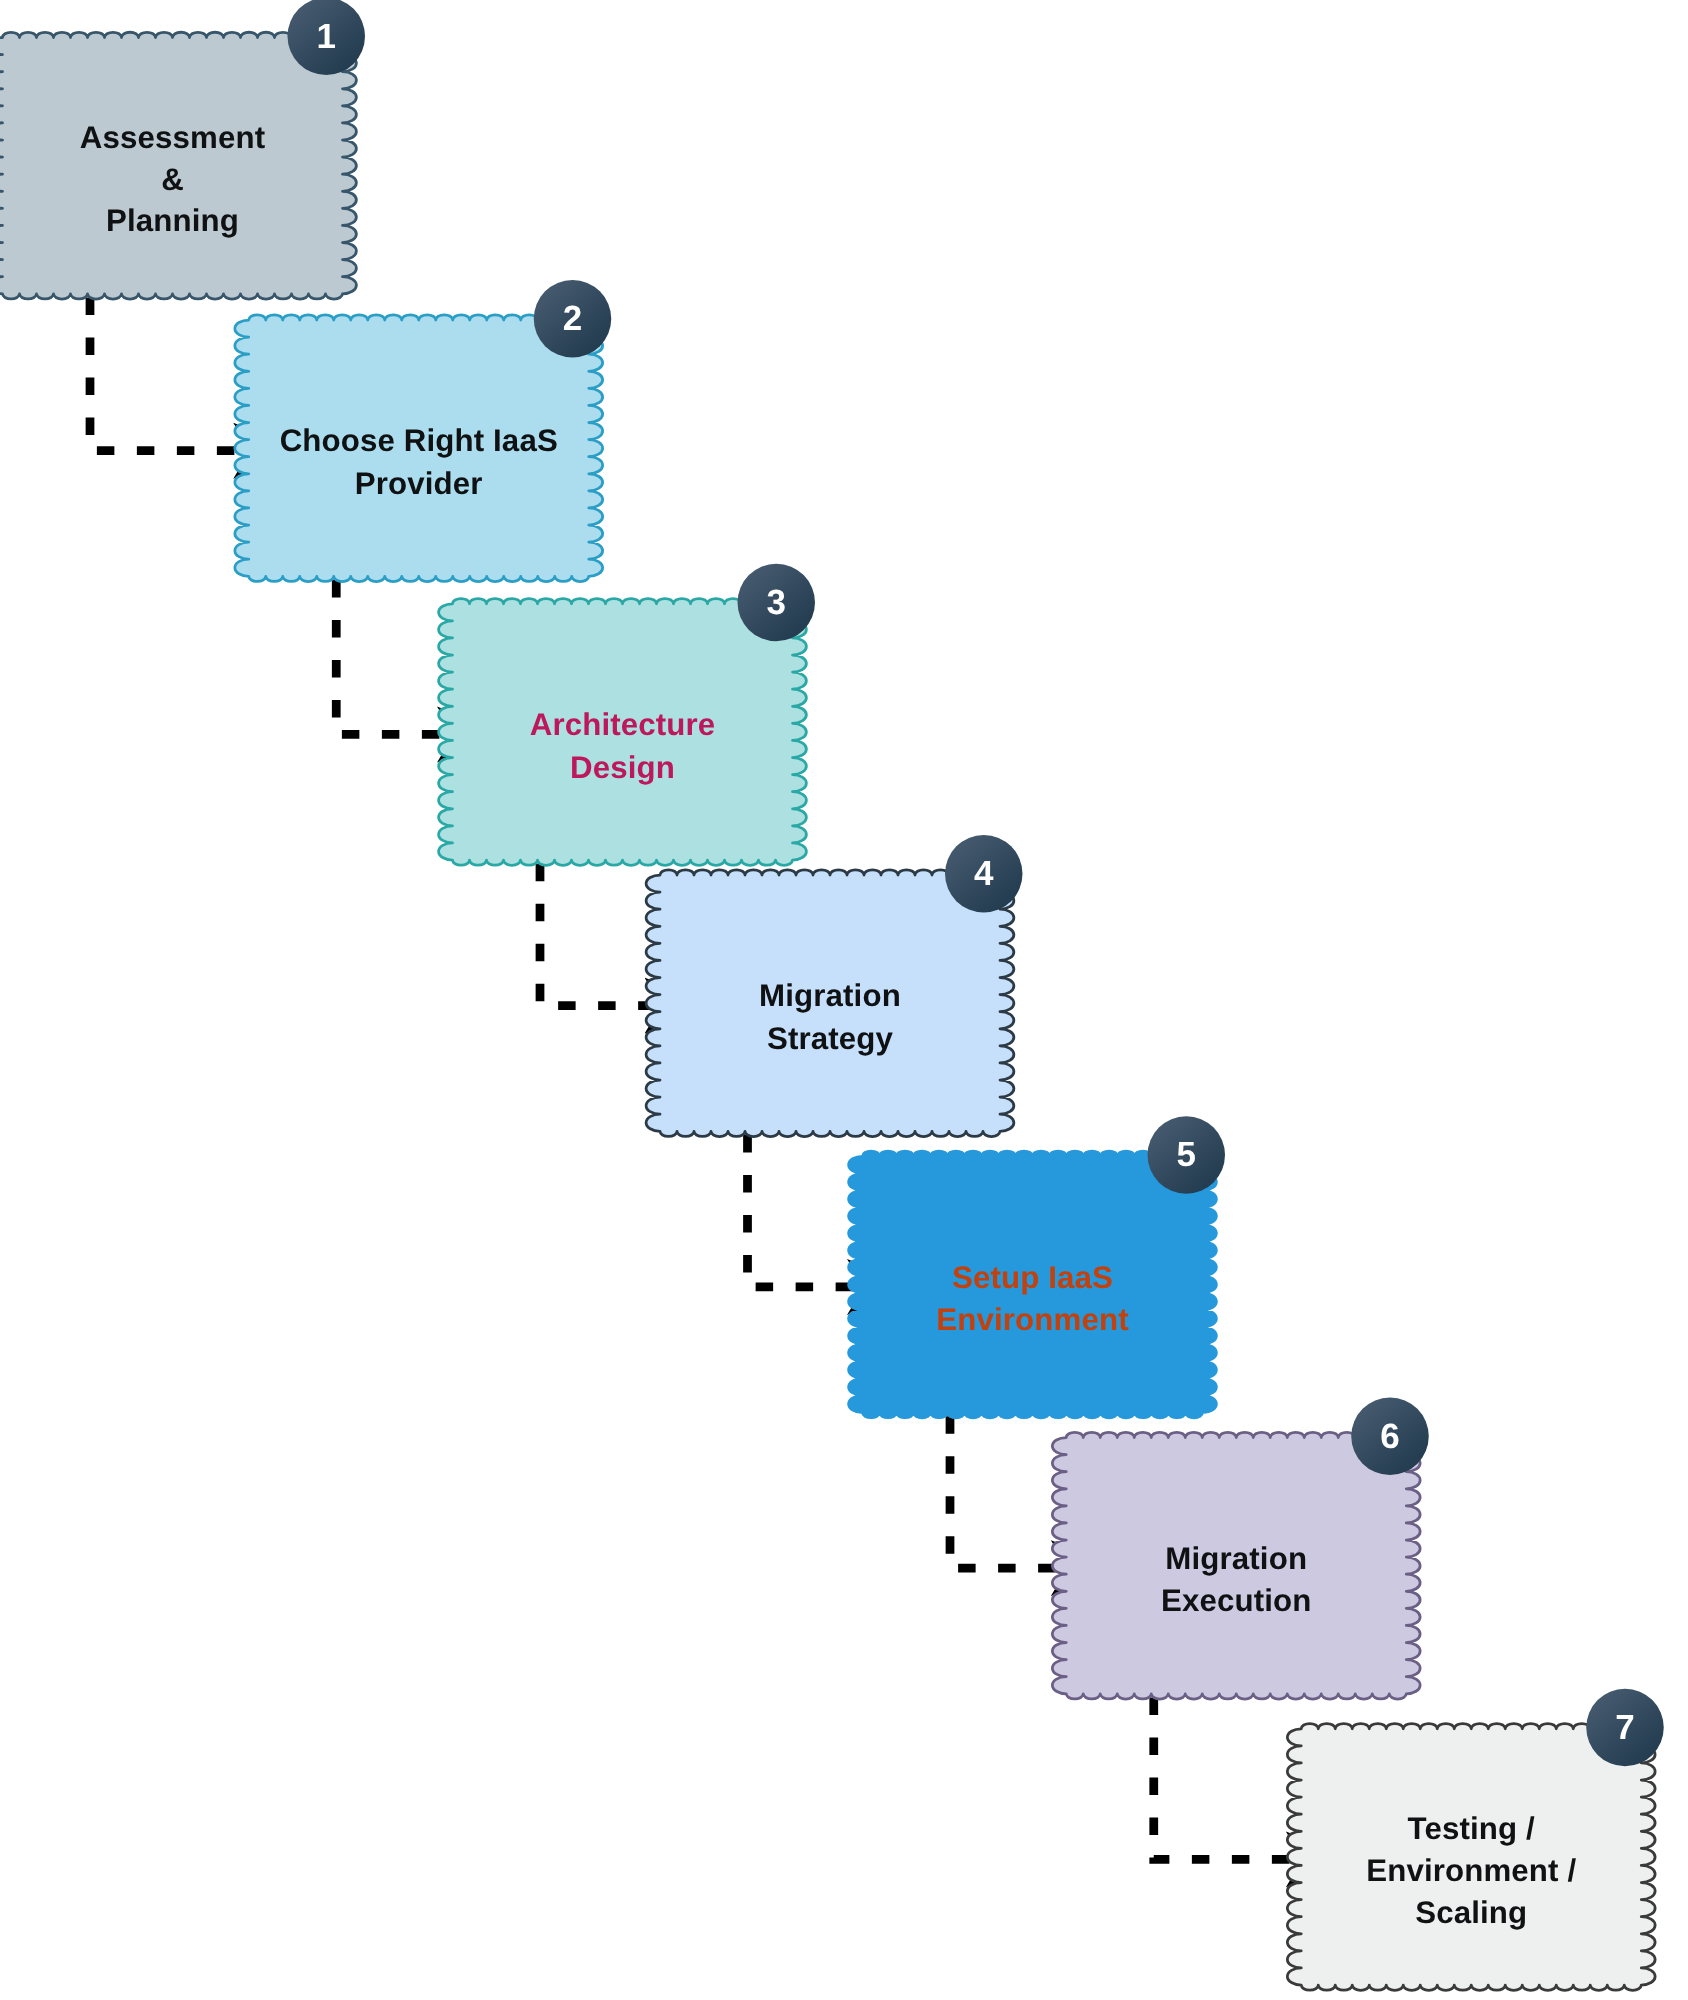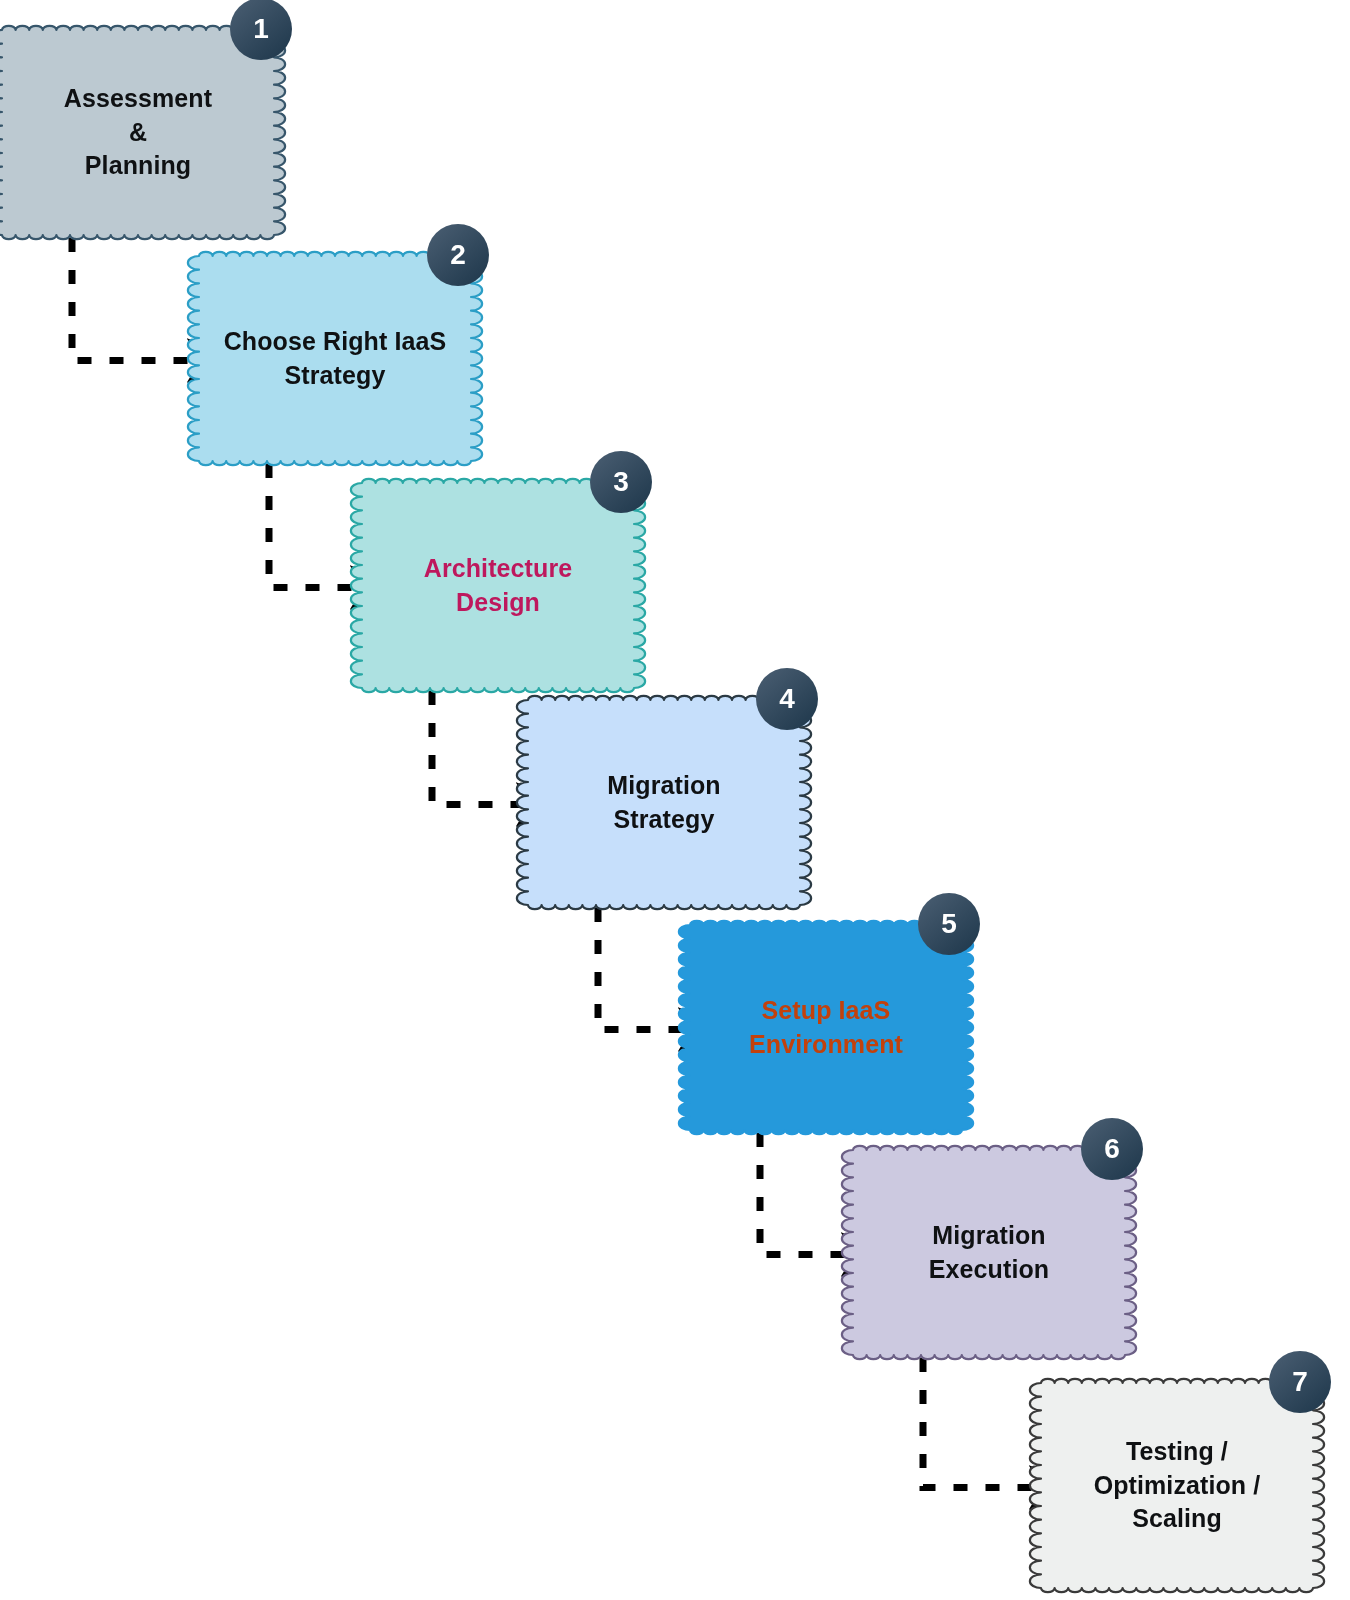--- a/index.html
+++ b/index.html
@@ -5,21 +5,21 @@
   html,body{margin:0;padding:0;background:#ffffff;}
   body{
     font-family:"Liberation Sans", sans-serif;
     width:1350px;height:1600px;overflow:hidden;position:relative;
   }
   #stage{position:relative;width:1350px;height:1600px;background:#fff;}
   #edges{position:absolute;left:0;top:0;width:1350px;height:1600px;}
   .node{position:absolute;}
   .node svg.shape{position:absolute;left:0;top:0;overflow:visible;}
   .node .label{
-    position:absolute;left:0;top:0;width:100%;height:100%;
+    position:absolute;left:0;top:12px;width:100%;height:100%;
     display:flex;align-items:center;justify-content:center;
     text-align:center;font-weight:bold;font-size:25px;line-height:1.34;
     letter-spacing:0.1px;color:#0f1113;white-space:pre-line;
     padding:0 10px;box-sizing:border-box;pointer-events:none;
   }
   .badge{position:absolute;width:62px;height:62px;}
   .badge svg{display:block;overflow:visible;}
   .badge .bnum{
     position:absolute;left:0;top:0;width:62px;height:62px;
     display:flex;align-items:center;justify-content:center;
@@ -74,21 +74,21 @@
             <circle cx="31" cy="31" r="31" fill="url(#bg1)"></circle>
           </svg>
           <div class="bnum" style="color: rgb(255, 255, 255);">1</div>
         </div>
       </div>
       <div class="node" style="left: 199px; top: 256px; width: 272px; height: 205px;">
         <svg class="shape" width="272" height="205" viewBox="0 0 272 205">
           <path d="M 0 0 A 6.80 4.20 0 0 1 13.60 0.00 A 6.80 4.20 0 0 1 27.20 0.00 A 6.80 4.20 0 0 1 40.80 0.00 A 6.80 4.20 0 0 1 54.40 0.00 A 6.80 4.20 0 0 1 68.00 0.00 A 6.80 4.20 0 0 1 81.60 0.00 A 6.80 4.20 0 0 1 95.20 0.00 A 6.80 4.20 0 0 1 108.80 0.00 A 6.80 4.20 0 0 1 122.40 0.00 A 6.80 4.20 0 0 1 136.00 0.00 A 6.80 4.20 0 0 1 149.60 0.00 A 6.80 4.20 0 0 1 163.20 0.00 A 6.80 4.20 0 0 1 176.80 0.00 A 6.80 4.20 0 0 1 190.40 0.00 A 6.80 4.20 0 0 1 204.00 0.00 A 6.80 4.20 0 0 1 217.60 0.00 A 6.80 4.20 0 0 1 231.20 0.00 A 6.80 4.20 0 0 1 244.80 0.00 A 6.80 4.20 0 0 1 258.40 0.00 A 6.80 4.20 0 0 1 272.00 0.00 A 6.83 4.20 0 0 1 272.00 13.67 A 6.83 4.20 0 0 1 272.00 27.33 A 6.83 4.20 0 0 1 272.00 41.00 A 6.83 4.20 0 0 1 272.00 54.67 A 6.83 4.20 0 0 1 272.00 68.33 A 6.83 4.20 0 0 1 272.00 82.00 A 6.83 4.20 0 0 1 272.00 95.67 A 6.83 4.20 0 0 1 272.00 109.33 A 6.83 4.20 0 0 1 272.00 123.00 A 6.83 4.20 0 0 1 272.00 136.67 A 6.83 4.20 0 0 1 272.00 150.33 A 6.83 4.20 0 0 1 272.00 164.00 A 6.83 4.20 0 0 1 272.00 177.67 A 6.83 4.20 0 0 1 272.00 191.33 A 6.83 4.20 0 0 1 272.00 205.00 A 6.80 4.20 0 0 1 258.40 205.00 A 6.80 4.20 0 0 1 244.80 205.00 A 6.80 4.20 0 0 1 231.20 205.00 A 6.80 4.20 0 0 1 217.60 205.00 A 6.80 4.20 0 0 1 204.00 205.00 A 6.80 4.20 0 0 1 190.40 205.00 A 6.80 4.20 0 0 1 176.80 205.00 A 6.80 4.20 0 0 1 163.20 205.00 A 6.80 4.20 0 0 1 149.60 205.00 A 6.80 4.20 0 0 1 136.00 205.00 A 6.80 4.20 0 0 1 122.40 205.00 A 6.80 4.20 0 0 1 108.80 205.00 A 6.80 4.20 0 0 1 95.20 205.00 A 6.80 4.20 0 0 1 81.60 205.00 A 6.80 4.20 0 0 1 68.00 205.00 A 6.80 4.20 0 0 1 54.40 205.00 A 6.80 4.20 0 0 1 40.80 205.00 A 6.80 4.20 0 0 1 27.20 205.00 A 6.80 4.20 0 0 1 13.60 205.00 A 6.80 4.20 0 0 1 0.00 205.00 A 6.83 4.20 0 0 1 0.00 191.33 A 6.83 4.20 0 0 1 0.00 177.67 A 6.83 4.20 0 0 1 0.00 164.00 A 6.83 4.20 0 0 1 0.00 150.33 A 6.83 4.20 0 0 1 0.00 136.67 A 6.83 4.20 0 0 1 0.00 123.00 A 6.83 4.20 0 0 1 0.00 109.33 A 6.83 4.20 0 0 1 0.00 95.67 A 6.83 4.20 0 0 1 0.00 82.00 A 6.83 4.20 0 0 1 0.00 68.33 A 6.83 4.20 0 0 1 0.00 54.67 A 6.83 4.20 0 0 1 0.00 41.00 A 6.83 4.20 0 0 1 0.00 27.33 A 6.83 4.20 0 0 1 0.00 13.67 A 6.83 4.20 0 0 1 0.00 0.00 Z" fill="#abddef" stroke="#2b9ec6" stroke-width="2.2" stroke-linejoin="round"></path>
         </svg>
         <div class="label" style="color: rgb(15, 17, 19);">Choose Right IaaS
-Strategy</div>
+Provider</div>
         <div class="badge" style="left: 228px; top: -32px;">
           <svg width="62" height="62" viewBox="0 0 62 62">
             <defs>
               <linearGradient id="bg2" x1="0" y1="0" x2="0.85" y2="1">
                 <stop offset="0%" stop-color="#4b5f73"></stop>
                 <stop offset="100%" stop-color="#20394d"></stop>
               </linearGradient>
             </defs>
             <circle cx="31" cy="31" r="31" fill="url(#bg2)"></circle>
           </svg>
@@ -169,21 +169,21 @@
             <circle cx="31" cy="31" r="31" fill="url(#bg6)"></circle>
           </svg>
           <div class="bnum" style="color: rgb(255, 255, 255);">6</div>
         </div>
       </div>
       <div class="node" style="left: 1041px; top: 1383px; width: 272px; height: 205px;">
         <svg class="shape" width="272" height="205" viewBox="0 0 272 205">
           <path d="M 0 0 A 6.80 4.20 0 0 1 13.60 0.00 A 6.80 4.20 0 0 1 27.20 0.00 A 6.80 4.20 0 0 1 40.80 0.00 A 6.80 4.20 0 0 1 54.40 0.00 A 6.80 4.20 0 0 1 68.00 0.00 A 6.80 4.20 0 0 1 81.60 0.00 A 6.80 4.20 0 0 1 95.20 0.00 A 6.80 4.20 0 0 1 108.80 0.00 A 6.80 4.20 0 0 1 122.40 0.00 A 6.80 4.20 0 0 1 136.00 0.00 A 6.80 4.20 0 0 1 149.60 0.00 A 6.80 4.20 0 0 1 163.20 0.00 A 6.80 4.20 0 0 1 176.80 0.00 A 6.80 4.20 0 0 1 190.40 0.00 A 6.80 4.20 0 0 1 204.00 0.00 A 6.80 4.20 0 0 1 217.60 0.00 A 6.80 4.20 0 0 1 231.20 0.00 A 6.80 4.20 0 0 1 244.80 0.00 A 6.80 4.20 0 0 1 258.40 0.00 A 6.80 4.20 0 0 1 272.00 0.00 A 6.83 4.20 0 0 1 272.00 13.67 A 6.83 4.20 0 0 1 272.00 27.33 A 6.83 4.20 0 0 1 272.00 41.00 A 6.83 4.20 0 0 1 272.00 54.67 A 6.83 4.20 0 0 1 272.00 68.33 A 6.83 4.20 0 0 1 272.00 82.00 A 6.83 4.20 0 0 1 272.00 95.67 A 6.83 4.20 0 0 1 272.00 109.33 A 6.83 4.20 0 0 1 272.00 123.00 A 6.83 4.20 0 0 1 272.00 136.67 A 6.83 4.20 0 0 1 272.00 150.33 A 6.83 4.20 0 0 1 272.00 164.00 A 6.83 4.20 0 0 1 272.00 177.67 A 6.83 4.20 0 0 1 272.00 191.33 A 6.83 4.20 0 0 1 272.00 205.00 A 6.80 4.20 0 0 1 258.40 205.00 A 6.80 4.20 0 0 1 244.80 205.00 A 6.80 4.20 0 0 1 231.20 205.00 A 6.80 4.20 0 0 1 217.60 205.00 A 6.80 4.20 0 0 1 204.00 205.00 A 6.80 4.20 0 0 1 190.40 205.00 A 6.80 4.20 0 0 1 176.80 205.00 A 6.80 4.20 0 0 1 163.20 205.00 A 6.80 4.20 0 0 1 149.60 205.00 A 6.80 4.20 0 0 1 136.00 205.00 A 6.80 4.20 0 0 1 122.40 205.00 A 6.80 4.20 0 0 1 108.80 205.00 A 6.80 4.20 0 0 1 95.20 205.00 A 6.80 4.20 0 0 1 81.60 205.00 A 6.80 4.20 0 0 1 68.00 205.00 A 6.80 4.20 0 0 1 54.40 205.00 A 6.80 4.20 0 0 1 40.80 205.00 A 6.80 4.20 0 0 1 27.20 205.00 A 6.80 4.20 0 0 1 13.60 205.00 A 6.80 4.20 0 0 1 0.00 205.00 A 6.83 4.20 0 0 1 0.00 191.33 A 6.83 4.20 0 0 1 0.00 177.67 A 6.83 4.20 0 0 1 0.00 164.00 A 6.83 4.20 0 0 1 0.00 150.33 A 6.83 4.20 0 0 1 0.00 136.67 A 6.83 4.20 0 0 1 0.00 123.00 A 6.83 4.20 0 0 1 0.00 109.33 A 6.83 4.20 0 0 1 0.00 95.67 A 6.83 4.20 0 0 1 0.00 82.00 A 6.83 4.20 0 0 1 0.00 68.33 A 6.83 4.20 0 0 1 0.00 54.67 A 6.83 4.20 0 0 1 0.00 41.00 A 6.83 4.20 0 0 1 0.00 27.33 A 6.83 4.20 0 0 1 0.00 13.67 A 6.83 4.20 0 0 1 0.00 0.00 Z" fill="#eef0ef" stroke="#3a3a3a" stroke-width="2.2" stroke-linejoin="round"></path>
         </svg>
         <div class="label" style="color: rgb(15, 17, 19);">Testing /
-Optimization /
+Environment /
 Scaling</div>
         <div class="badge" style="left: 228px; top: -32px;">
           <svg width="62" height="62" viewBox="0 0 62 62">
             <defs>
               <linearGradient id="bg7" x1="0" y1="0" x2="0.85" y2="1">
                 <stop offset="0%" stop-color="#4b5f73"></stop>
                 <stop offset="100%" stop-color="#20394d"></stop>
               </linearGradient>
             </defs>
             <circle cx="31" cy="31" r="31" fill="url(#bg7)"></circle>

